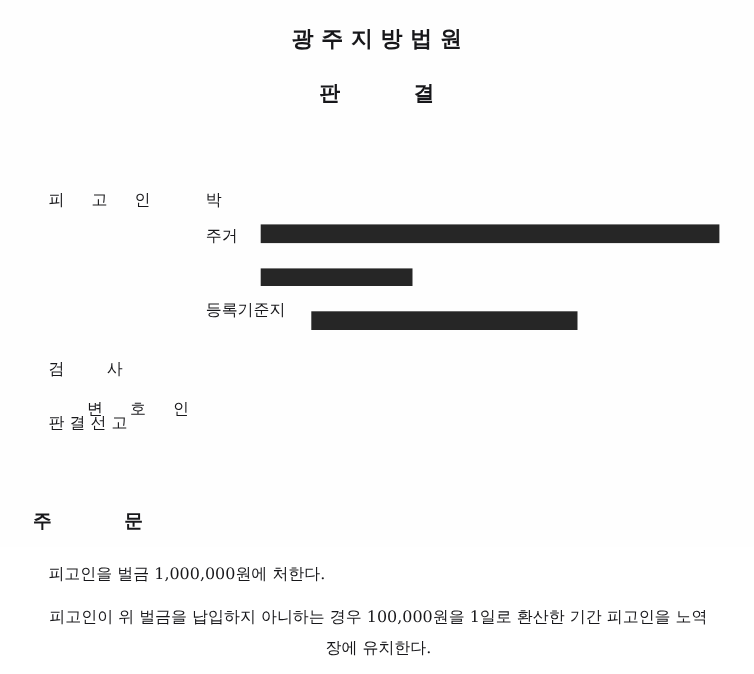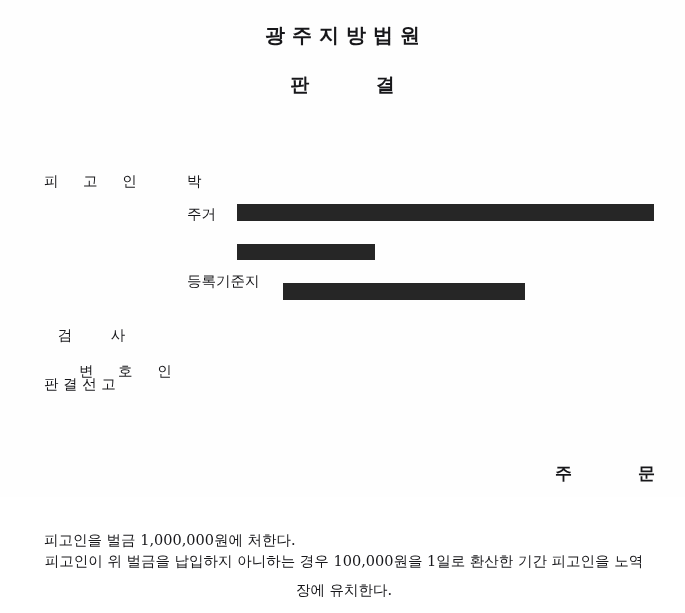--- a/index.html
+++ b/index.html
@@ -92,21 +92,21 @@
     font-size: 14.5px;
     white-space: nowrap;
   }
 
   
   .section-title {
     position: absolute;
     top: 462px;
     left: 0;
     width: 685px;
-    text-align: right;
+    text-align: left;
     font-size: 17px;
     font-weight: bold;
     letter-spacing: 30px;
     text-indent: 30px;
   }
   .body-para {
     position: absolute;
     left: 44px;
     width: 600px;
     font-size: 14.5px;
@@ -127,30 +127,30 @@
     <span class="meta-value">박</span>
   </div>
 
   <div class="sub-label" style="top:205px;">주거</div>
   <div class="redaction" style="left:237px; top:204px; width:417px; height:17px;"></div>
   <div class="redaction" style="left:237px; top:244px; width:138px; height:16px;"></div>
 
   <div class="sub-label" style="top:272px;">등록기준지</div>
   <div class="redaction" style="left:283px; top:283px; width:242px; height:17px;"></div>
 
-  <div class="meta-row" style="top:326px;text-align:center;">
+  <div class="meta-row" style="top:326px;">
     <span class="meta-label spaced2">검    사</span>
   </div>
 
   <div class="meta-row" style="top:362px;margin-left:35px;">
     <span class="meta-label spaced3">변 호 인</span>
   </div>
 
   <div class="meta-row" style="top:375px;">
     <span class="meta-label spaced4">판 결 선 고</span>
   </div>
 
   <div class="section-title">주    문</div>
 
-  <div class="body-para" style="top:508px;margin-top:18px;">피고인을 벌금 1,000,000원에 처한다.</div>
+  <div class="body-para" style="top:508px;">피고인을 벌금 1,000,000원에 처한다.</div>
   <div class="body-para" style="top:547px;text-align:center;">피고인이 위 벌금을 납입하지 아니하는 경우 100,000원을 1일로 환산한 기간 피고인을 노역장에 유치한다.</div>
 
 </div>
 
 </body></html>

